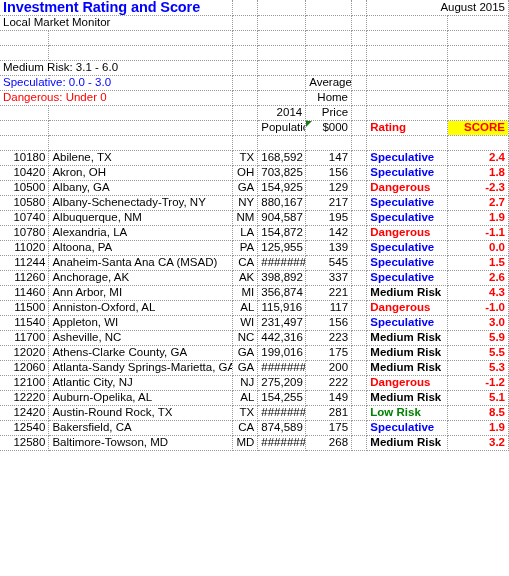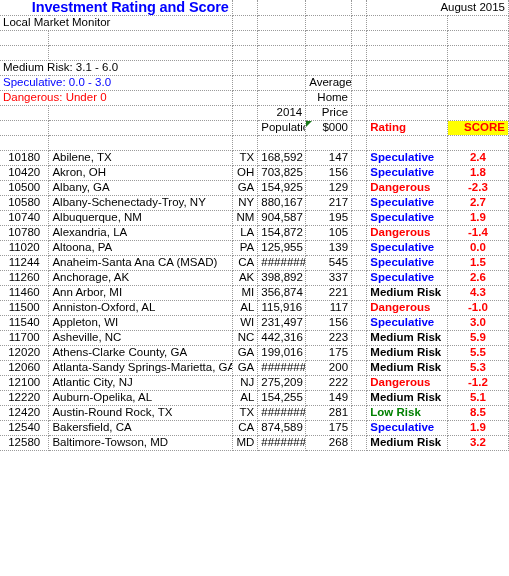--- a/index.html
+++ b/index.html
@@ -55,21 +55,20 @@
   .r-hdr   td { height: 15px; }
   .r-hdr-last td { height: 17px; }
   .r-spacer td { height: 20px; }
   .r-data  td { height: 16px; }
 
   .title-cell {
     color: #0000ff;
     font-weight: bold;
     font-size: 14.5px;
     letter-spacing: -0.1px;
-    text-align: right;
   }
   .date-cell { text-align: right; font-size: 11.5px; }
   .sub-cell  { font-size: 11.5px; }
 
   .lg-low   { color: #008000; }
   .lg-med   { color: #000000; }
   .lg-spec  { color: #0000ff; }
   .lg-dang  { color: #ff0000; }
 
   .hdr-right { text-align: right; }
@@ -90,32 +89,32 @@
   .cell-comment { position: relative; text-align: right; }
   .cmt-tri {
     position: absolute;
     top: 0; left: 0;
     width: 0; height: 0;
     border-top: 6px solid #1a7a1a;
     border-right: 6px solid transparent;
   }
 
   td.num  { text-align: right; }
-  td.id   { text-align: center; margin-left: 48px; }
+  td.id   { text-align: right; margin-left: 48px; }
   td.st   { text-align: right; padding-right: 2px; }
   td.name { text-align: left; }
   td.rating {
     font-weight: bold;
     text-align: left;
     padding-left: 4px;
   }
   td.score {
     font-weight: bold;
     color: #ff0000;
-    text-align: center;
+    text-align: right;
     padding-right: 4px;
   }
   .rt-Speculative { color: #0000ff; }
   .rt-Dangerous   { color: #ff0000; }
   .rt-Medium      { color: #000000; }
   .rt-Low         { color: #008000; }
 </style>
 </head>
 <body>
 
@@ -287,24 +286,24 @@
           <td class="num">195</td>
           <td class=""></td>
           <td class="rating rt-Speculative">Speculative</td>
           <td class="score">1.9</td>
         </tr>
         <tr class="r-data">
           <td class="id">10780</td>
           <td class="name">Alexandria, LA</td>
           <td class="st">LA</td>
           <td class="num">154,872</td>
-          <td class="num">105</td>
+          <td class="num">142</td>
           <td class=""></td>
           <td class="rating rt-Dangerous">Dangerous</td>
-          <td class="score">-1.4</td>
+          <td class="score">-1.1</td>
         </tr>
         <tr class="r-data">
           <td class="id">11020</td>
           <td class="name">Altoona, PA</td>
           <td class="st">PA</td>
           <td class="num">125,955</td>
           <td class="num">139</td>
           <td class=""></td>
           <td class="rating rt-Speculative">Speculative</td>
           <td class="score">0.0</td>

